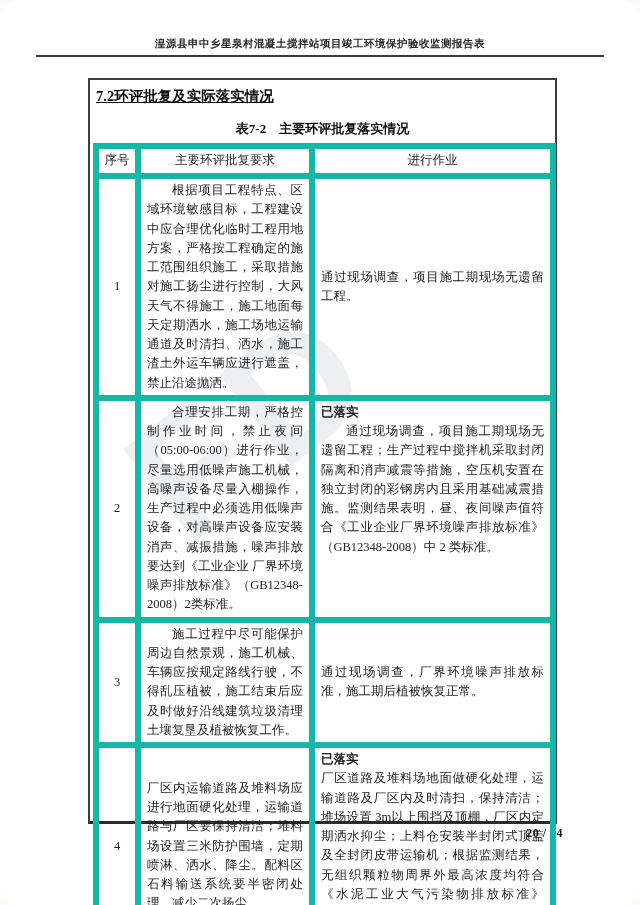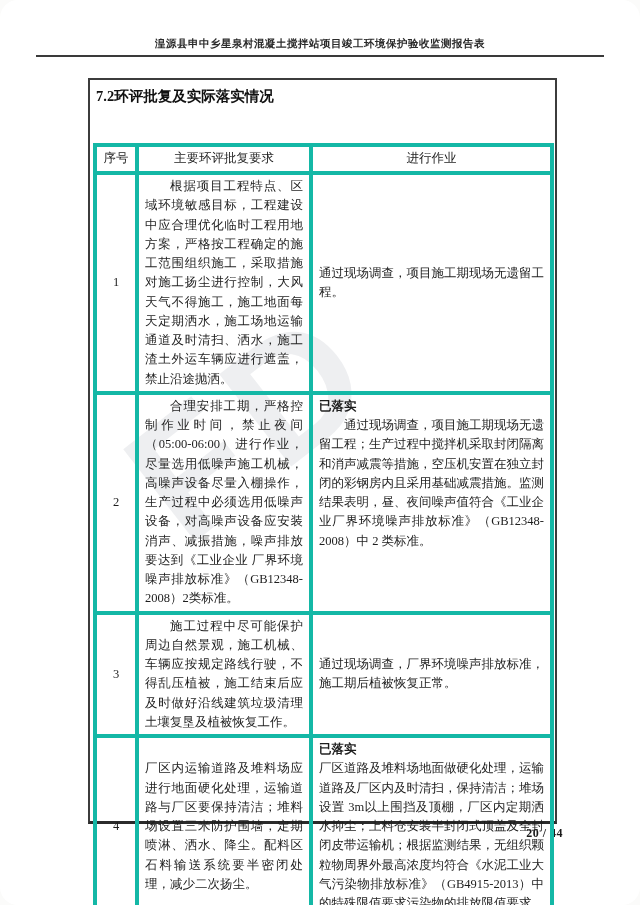--- a/index.html
+++ b/index.html
@@ -38,38 +38,38 @@
 
   
   .content-box{
     position:absolute;left:88px;top:78px;width:465px;height:741px;
     border:2px solid #3c3c3c;
     border-bottom:3px solid #2b2b2b;
     z-index:1;
   }
   .section-heading{
     margin:7px 0 0 6px;
-    font-size:14.5px;font-weight:bold;color:#111;
+    font-size:14.5px;font-weight:bold;color:#111;text-decoration:underline;
   }
   .table-caption{
     text-align:center;
     font-size:13px;font-weight:bold;color:#111;
     margin-top:14px;
   }
 
   table.eia-table{
     position:absolute;left:3px;top:63px;width:457px;
     border-collapse:collapse;table-layout:fixed;
     font-size:12.5px;line-height:1.54;color:#1d1d1d;
   }
   .eia-table col.c-no{width:42px;}
   .eia-table col.c-req{width:174px;}
   .eia-table col.c-status{width:241px;}
   .eia-table th,.eia-table td{
-    border:4px solid #14b8a6;
+    border:6px solid #14b8a6;
     padding:2px 6px;
     vertical-align:middle;
     background:transparent;
   }
   .eia-table th{
     font-weight:normal;font-size:12.5px;text-align:center;
     height:22px;padding:1px 2px;
   }
   tr.r1 td{height:173px;}
   tr.r2 td{height:189px;}
@@ -98,20 +98,21 @@
   <div class="doc-header">
     <div class="doc-header-title">湟源县申中乡星泉村混凝土搅拌站项目竣工环境保护验收监测报告表</div>
   </div>
 
   <div class="watermark">FD</div>
 
   <div class="content-box">
 
     <h2 class="section-heading">7.2环评批复及实际落实情况</h2>
 
+    <div class="table-caption">表7-2　主要环评批复落实情况</div>
 
     <table class="eia-table">
       <colgroup>
         <col class="c-no">
           <col class="c-req">
           <col class="c-status">
       </colgroup>
       <tbody>
         <tr class="header-row">
           <th>序号</th>

